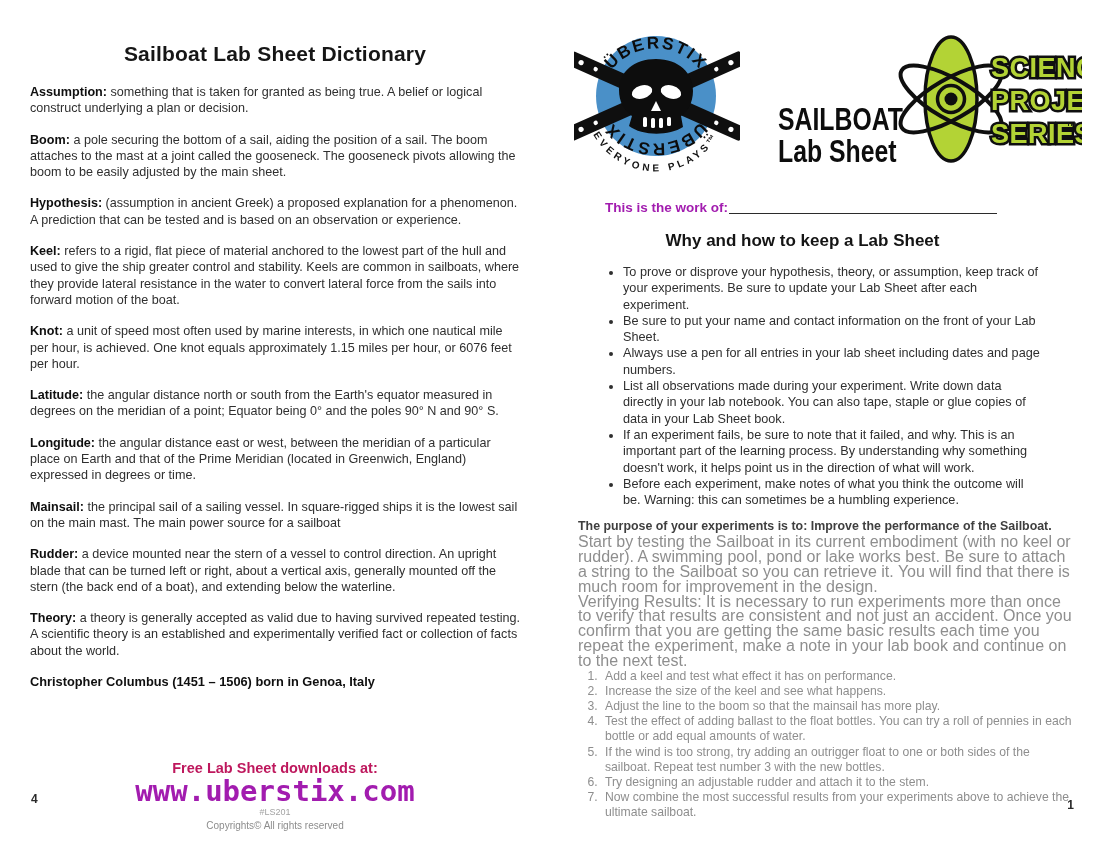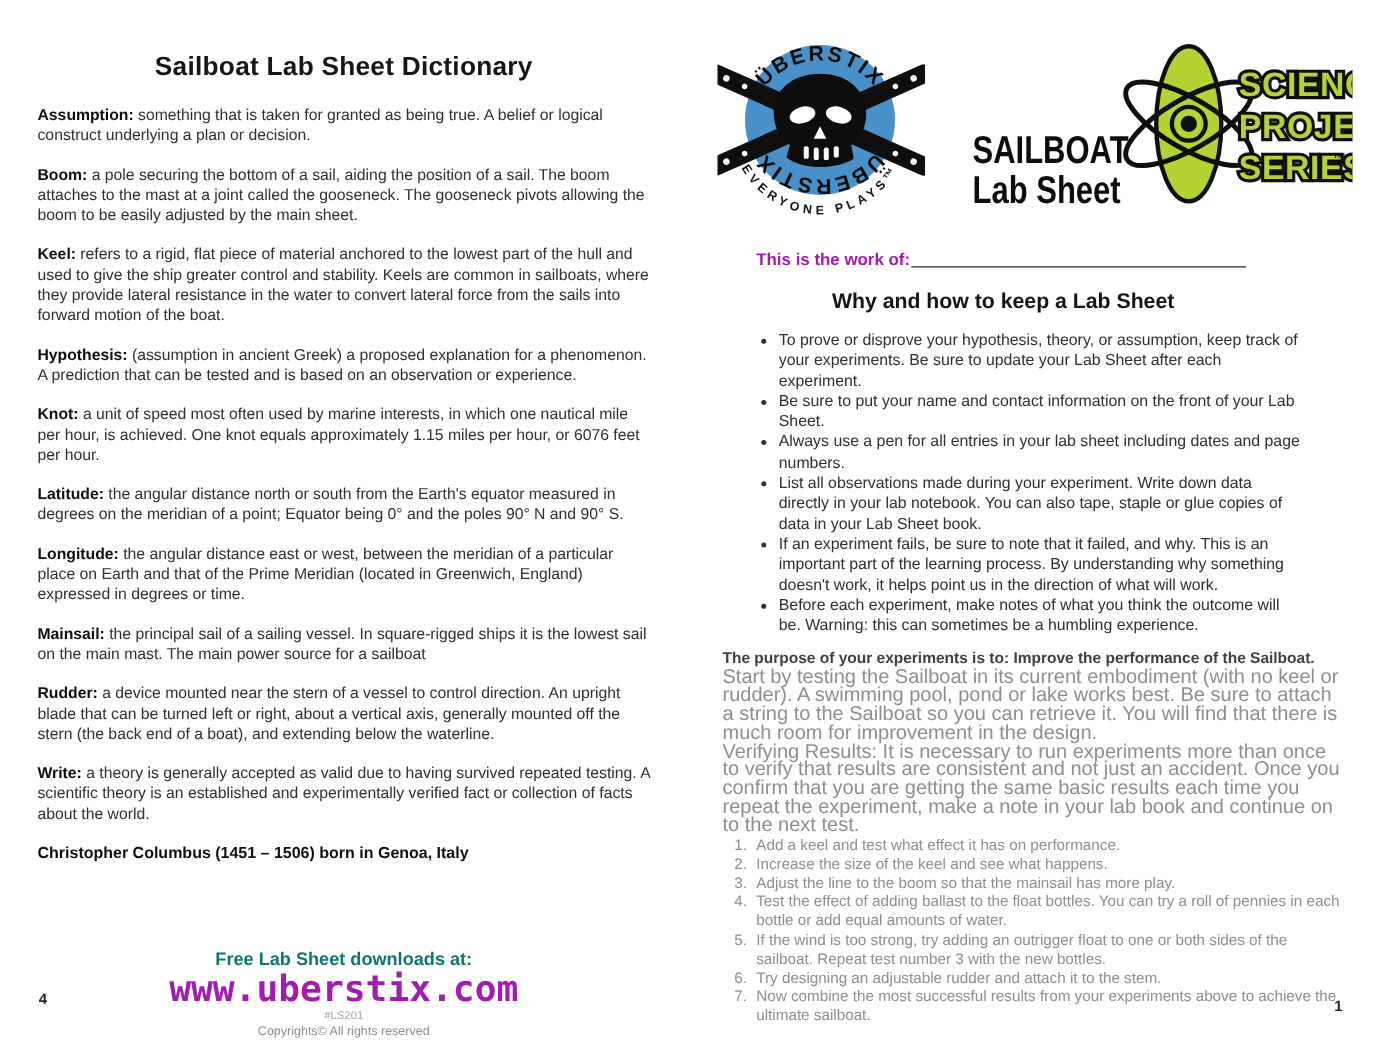--- a/index.html
+++ b/index.html
@@ -15,21 +15,21 @@
   .pl-title {
     margin:42px 30px 0; text-align:center;
     font-size:21px; font-weight:bold; color:#161616; letter-spacing:.2px;
   }
   .entries { margin:18px 28px 0 30px; }
   .entry { margin:0 0 15px; font-size:12.6px; line-height:16.3px; color:#2f2f2f; }
   .entry b { color:#0f0f0f; }
   .columbus { margin:1px 0 0 30px; font-size:12.8px; font-weight:bold; color:#0f0f0f; }
   .downloads {
     position:absolute; left:0; top:760px; width:550px; text-align:center;
-    font-size:14.5px; font-weight:bold; color:#0f766e;
+    font-size:14.5px; font-weight:bold; color:#be185d;
   }
   .website {
     position:absolute; left:0; top:774px; width:550px; text-align:center;
     font-family:"DejaVu Sans Mono", monospace; font-weight:bold;
     font-size:29px; color:#a21caf; letter-spacing:0;
   }
   .pagenum-left { position:absolute; left:31px; top:792px; font-size:12px; font-weight:bold; color:#2a2a2a; }
   .footcode { position:absolute; left:0; top:807px; width:550px; text-align:center; font-size:9px; color:#a3a3a3; }
   .footcopy { position:absolute; left:0; top:820px; width:550px; text-align:center; font-size:10px; color:#8d8d8d; }
 
@@ -68,28 +68,28 @@
 <body>
 
 <div class="spread">
 
   <div class="page page-left">
     <div class="pl-title">Sailboat Lab Sheet Dictionary</div>
 
     <div class="entries">
       <p class="entry"><b>Assumption:</b> <span>something that is taken for granted as being true.  A belief or logical construct underlying a plan or decision.</span></p>
       <p class="entry"><b>Boom:</b> <span>a pole securing the bottom of a sail, aiding the position of a sail.  The boom attaches to the mast at a joint called the gooseneck.  The gooseneck pivots allowing the boom to be easily adjusted by the main sheet.</span></p>
+      <p class="entry"><b>Hypothesis:</b> <span>(assumption in ancient Greek) a proposed explanation for a phenomenon.  A prediction that can be tested and is based on an observation or experience.</span></p>
       <p class="entry"><b>Keel:</b> <span>refers to a rigid, flat piece of material anchored to the lowest part of the hull and used to give the ship greater control and stability.  Keels are common in sailboats, where they provide lateral resistance in the water to convert lateral force from the sails into forward motion of the boat.</span></p>
-      <p class="entry"><b>Hypothesis:</b> <span>(assumption in ancient Greek) a proposed explanation for a phenomenon.  A prediction that can be tested and is based on an observation or experience.</span></p>
       <p class="entry"><b>Knot:</b> <span>a unit of speed most often used by marine interests, in which one nautical mile per hour, is achieved.  One knot equals approximately 1.15 miles per hour, or 6076 feet per hour.</span></p>
       <p class="entry"><b>Latitude:</b> <span>the angular distance north or south from the Earth's equator measured in degrees on the meridian of a point;  Equator being 0° and the poles 90° N and 90° S.</span></p>
       <p class="entry"><b>Longitude:</b> <span>the angular distance east or west, between the meridian of a particular place on Earth and that of the Prime Meridian (located in Greenwich, England) expressed in degrees or time.</span></p>
       <p class="entry"><b>Mainsail:</b> <span>the principal sail of a sailing vessel. In square-rigged ships it is the lowest sail on the main mast.  The main power source for a sailboat</span></p>
       <p class="entry"><b>Rudder:</b> <span>a device mounted near the stern of a vessel to control direction.  An upright blade that can be turned left or right, about a vertical axis, generally mounted off the stern (the back end of a boat), and extending below the waterline.</span></p>
-      <p class="entry"><b>Write:</b> <span>a theory is generally accepted as valid due to having survived repeated testing.  A scientific theory is an established and experimentally verified fact or collection of facts about the world.</span></p>
+      <p class="entry"><b>Theory:</b> <span>a theory is generally accepted as valid due to having survived repeated testing.  A scientific theory is an established and experimentally verified fact or collection of facts about the world.</span></p>
     </div>
 
     <p class="columbus">Christopher Columbus (1451 – 1506) born in Genoa, Italy</p>
 
     <div class="downloads">Free Lab Sheet downloads at:</div>
     <div class="website">www.uberstix.com</div>
     <div class="pagenum-left">4</div>
     <div class="footcode">#LS201</div>
     <div class="footcopy">Copyrights© All rights reserved</div>
   </div>

